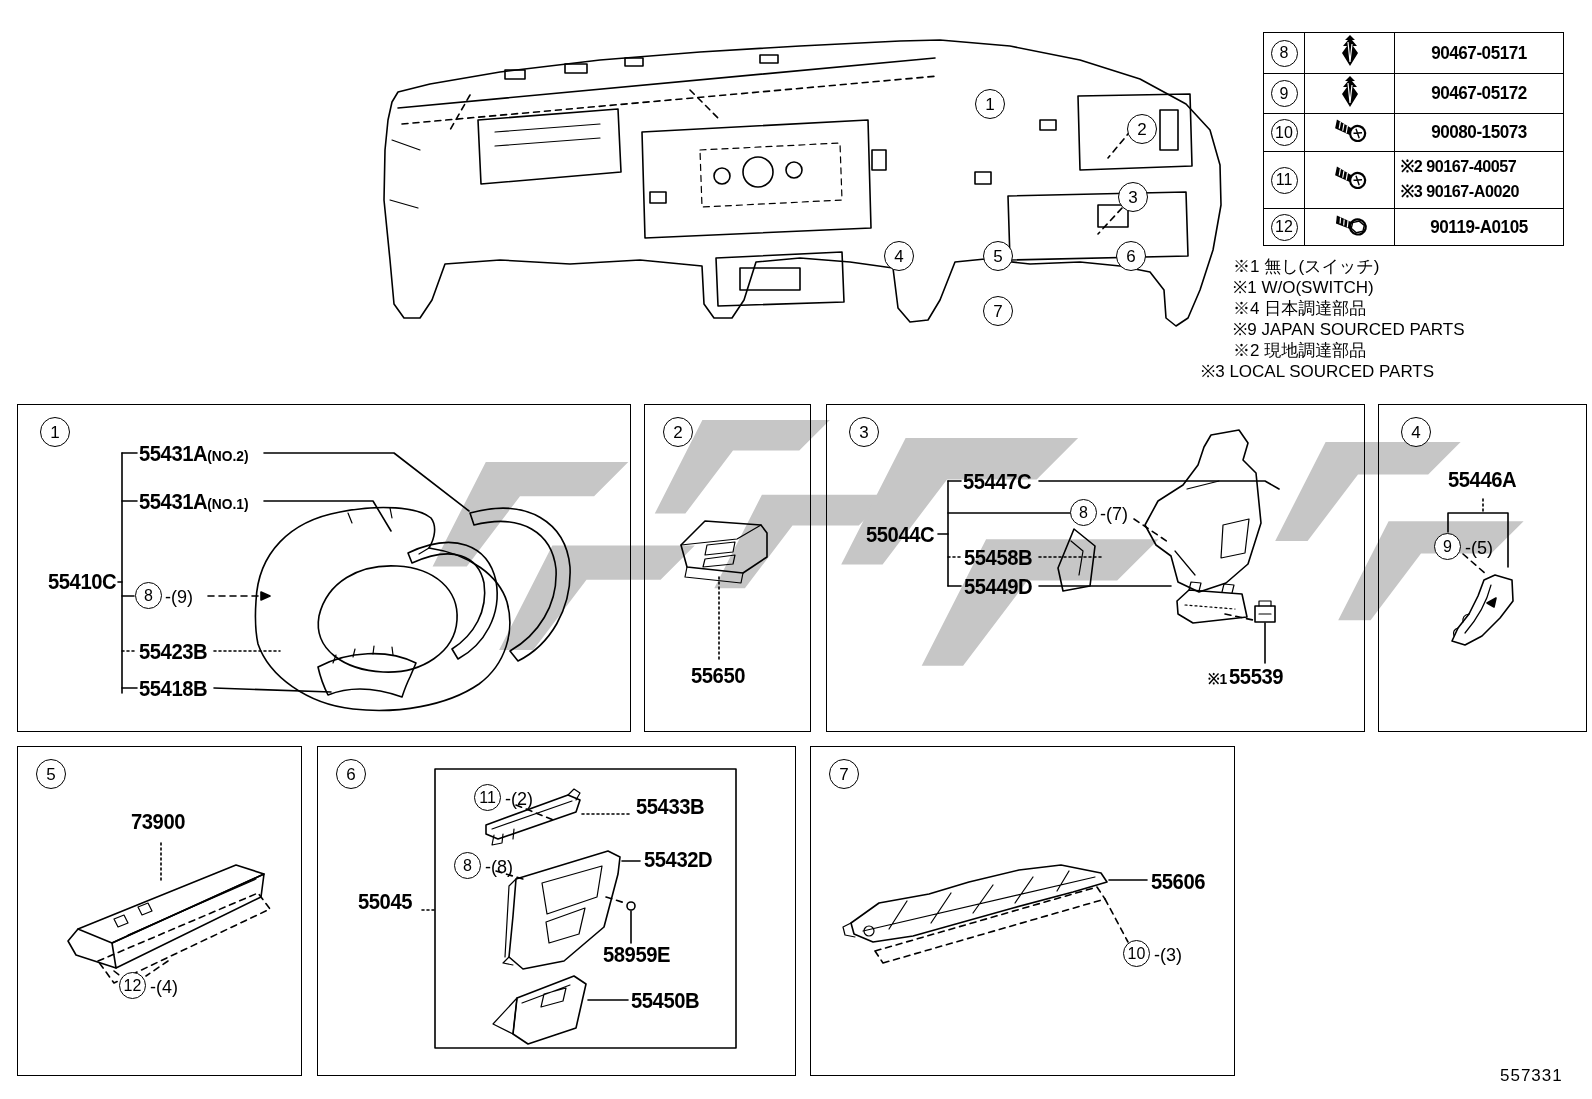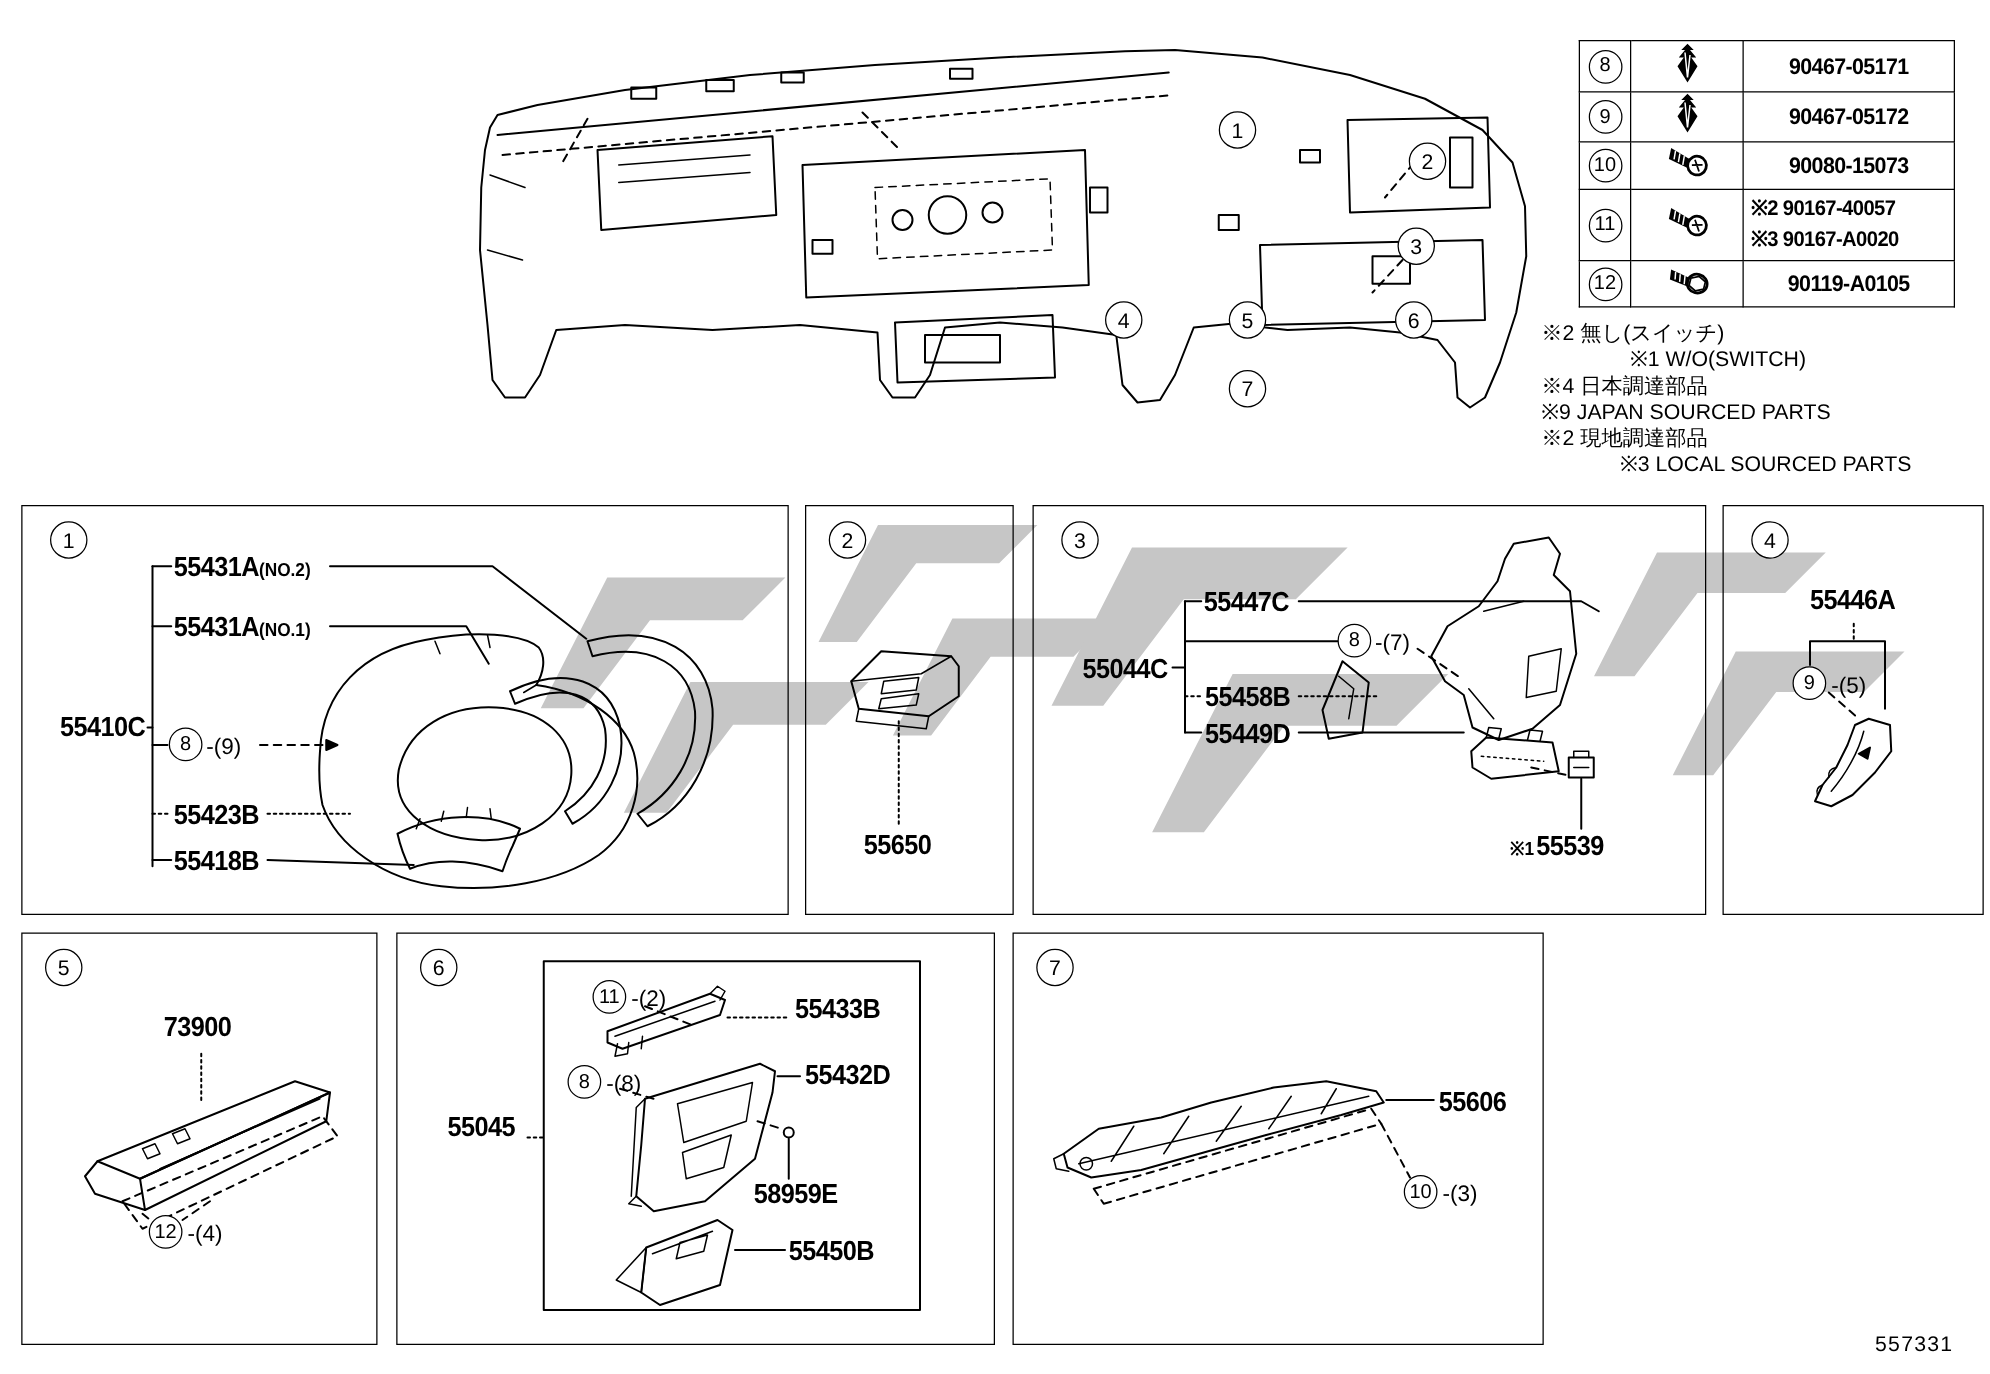--- a/index.html
+++ b/index.html
@@ -179,26 +179,26 @@
               </g>
             </svg></td>
       <td class="c3">
             <div class="pn">90119-A0105</div>
           </td>
     </tr>
   </tbody>
     </table>
 
   <div>
-    <div class="note" style="left:1233px;top:258px">※2 無し(スイッチ)</div>
-    <div class="note" style="left:1304px;top:279px">※1 W/O(SWITCH)</div>
+    <div class="note" style="left:1233px;top:258px">※1 無し(スイッチ)</div>
+    <div class="note" style="left:1233px;top:279px">※1 W/O(SWITCH)</div>
     <div class="note" style="left:1233px;top:300px">※4 日本調達部品</div>
     <div class="note" style="left:1233px;top:321px">※9 JAPAN SOURCED PARTS</div>
     <div class="note" style="left:1233px;top:342px">※2 現地調達部品</div>
-    <div class="note" style="left:1296px;top:363px">※3 LOCAL SOURCED PARTS</div>
+    <div class="note" style="left:1201px;top:363px">※3 LOCAL SOURCED PARTS</div>
   </div>
 
   <div class="pnl" style="left:17px;top:404px;width:612px;height:326px">
     <svg width="612" height="326" viewBox="0 0 612 326">
       <g class="stroke">
         <path d="M104,48 V288"></path>
         <path d="M104,48 H119 M246,48 H376 L451,106"></path>
         <path d="M104,96 H119 M246,96 H355 L373,126"></path>
         <path d="M100,177 H104"></path>
         <path d="M104,191 H116"></path>

